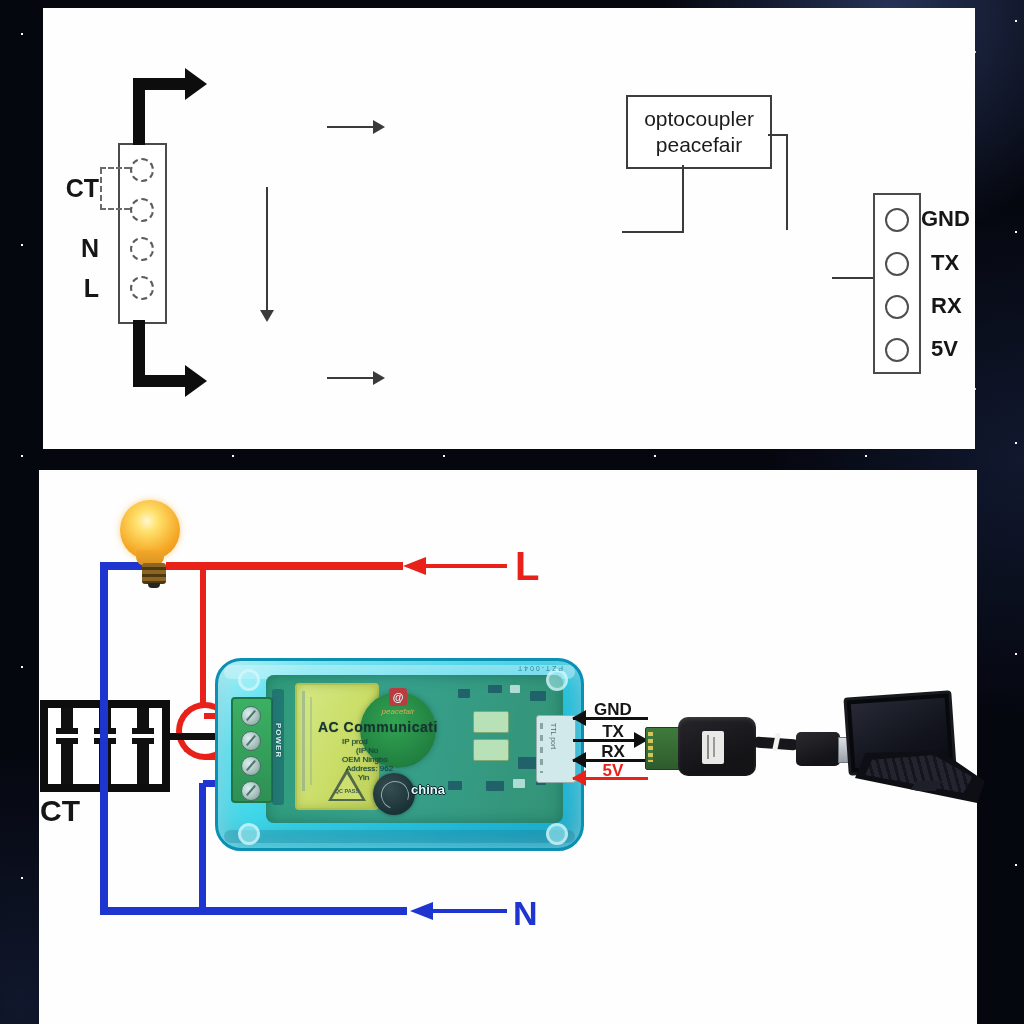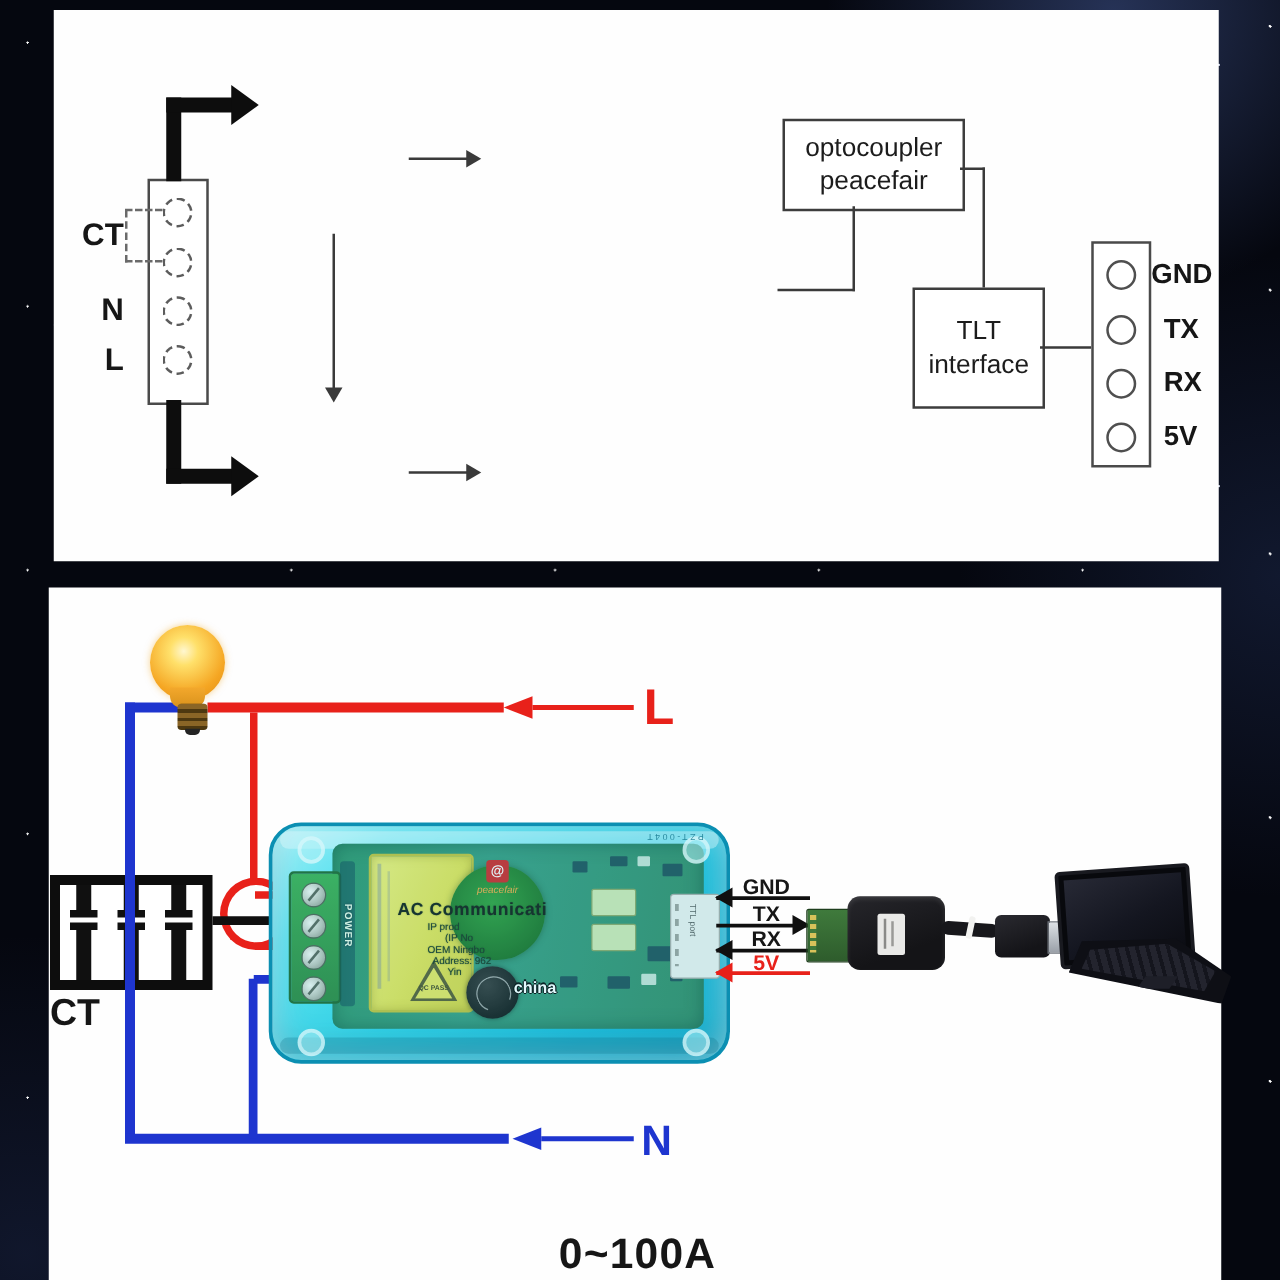--- a/index.html
+++ b/index.html
@@ -67,24 +67,20 @@
 <body>
 
 <div id="stage">
 
   <div class="panel" style="left:43px;top:8px;width:932px;height:441px;">
 
     <div class="box" style="left:583px;top:87px;width:142px;height:70px;font-size:21px;">
       <span>optocoupler</span>
       <span>peacefair</span>
     </div>
-    <div class="box" style="left:687px;top:222px;width:102px;height:93px;font-size:21px;">
-      <span>TLT</span>
-      <span>interface</span>
-    </div>
 
     <div class="tblock" style="left:75px;top:135px;width:45px;height:177px;"></div>
     <div class="circ dash" style="left:87px;top:150px;"></div>
     <div class="circ dash" style="left:87px;top:190px;"></div>
     <div class="circ dash" style="left:87px;top:229px;"></div>
     <div class="circ dash" style="left:87px;top:268px;"></div>
     <div class="dashv" style="left:57px;top:160px;height:42px;"></div>
     <div class="dashh" style="left:57px;top:159px;width:30px;"></div>
     <div class="dashh" style="left:57px;top:200px;width:30px;"></div>
     <div class="blab" style="left:18px;top:166px;width:38px;font-size:25px;text-align:right;">CT</div>
@@ -255,15 +251,14 @@
     <div class="abs" style="left:799px;top:267px;width:16px;height:24px;background:linear-gradient(180deg,#dde1e5,#9aa0a8);border:1px solid #70767e;"></div>
 
     <div class="abs" style="left:807px;top:224px;width:102px;height:72px;background:#08090d;border:3px solid #191a20;border-radius:4px;transform:rotate(-4deg);">
       <div class="abs" style="left:4px;top:4px;right:4px;bottom:4px;background:linear-gradient(155deg,#272935 0%,#141620 55%,#0b0c12 100%);"></div>
     </div>
     <div class="abs" style="left:816px;top:281px;width:130px;height:52px;background:#0e0f15;clip-path:polygon(8% 4%,66% 0%,100% 58%,94% 100%,0% 52%);">
       <div class="abs" style="left:8px;top:4px;width:114px;height:40px;background:repeating-linear-gradient(75deg,#23242e 0 5px,#14151d 5px 8px);clip-path:polygon(8% 12%,62% 0%,96% 55%,88% 95%,2% 50%);"></div>
       <div class="abs" style="left:58px;top:30px;width:26px;height:10px;background:#1e1f28;transform:skewX(-35deg);"></div>
     </div>
 
-    <div class="blab" style="left:408px;top:514px;font-size:34px;letter-spacing:1px;">0~100A</div>
   </div>
 </div>
 
 </body></html>

